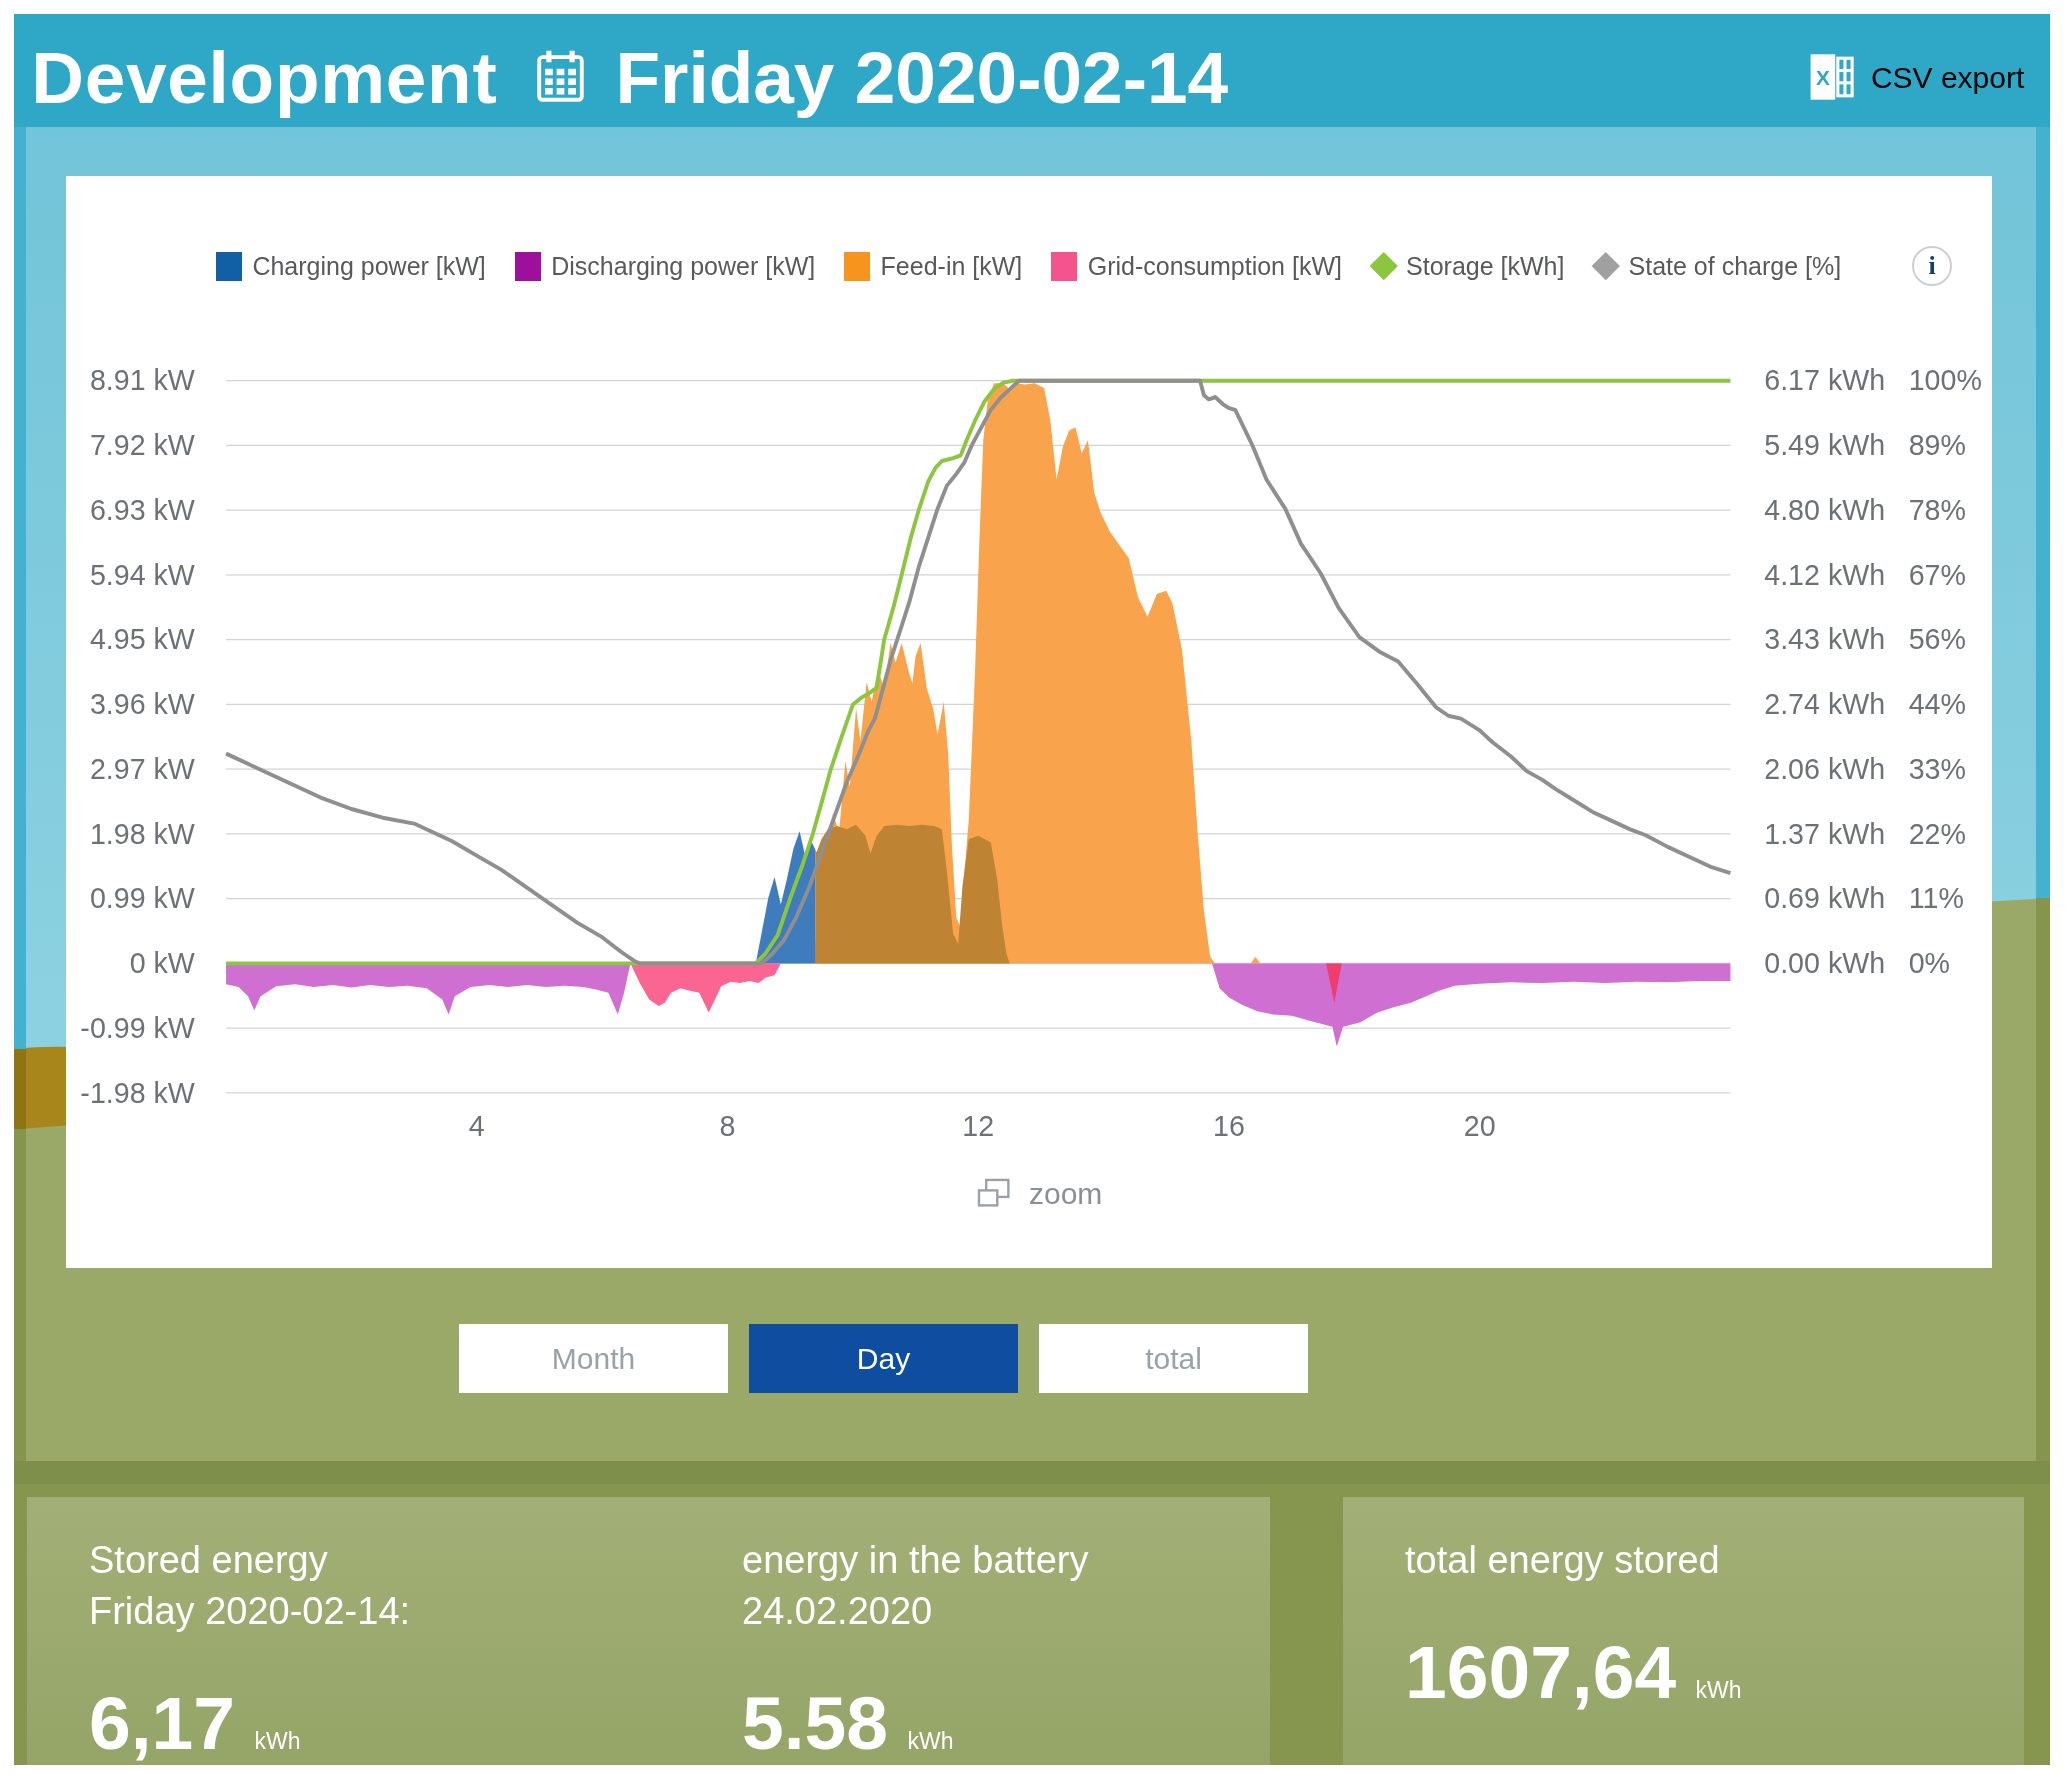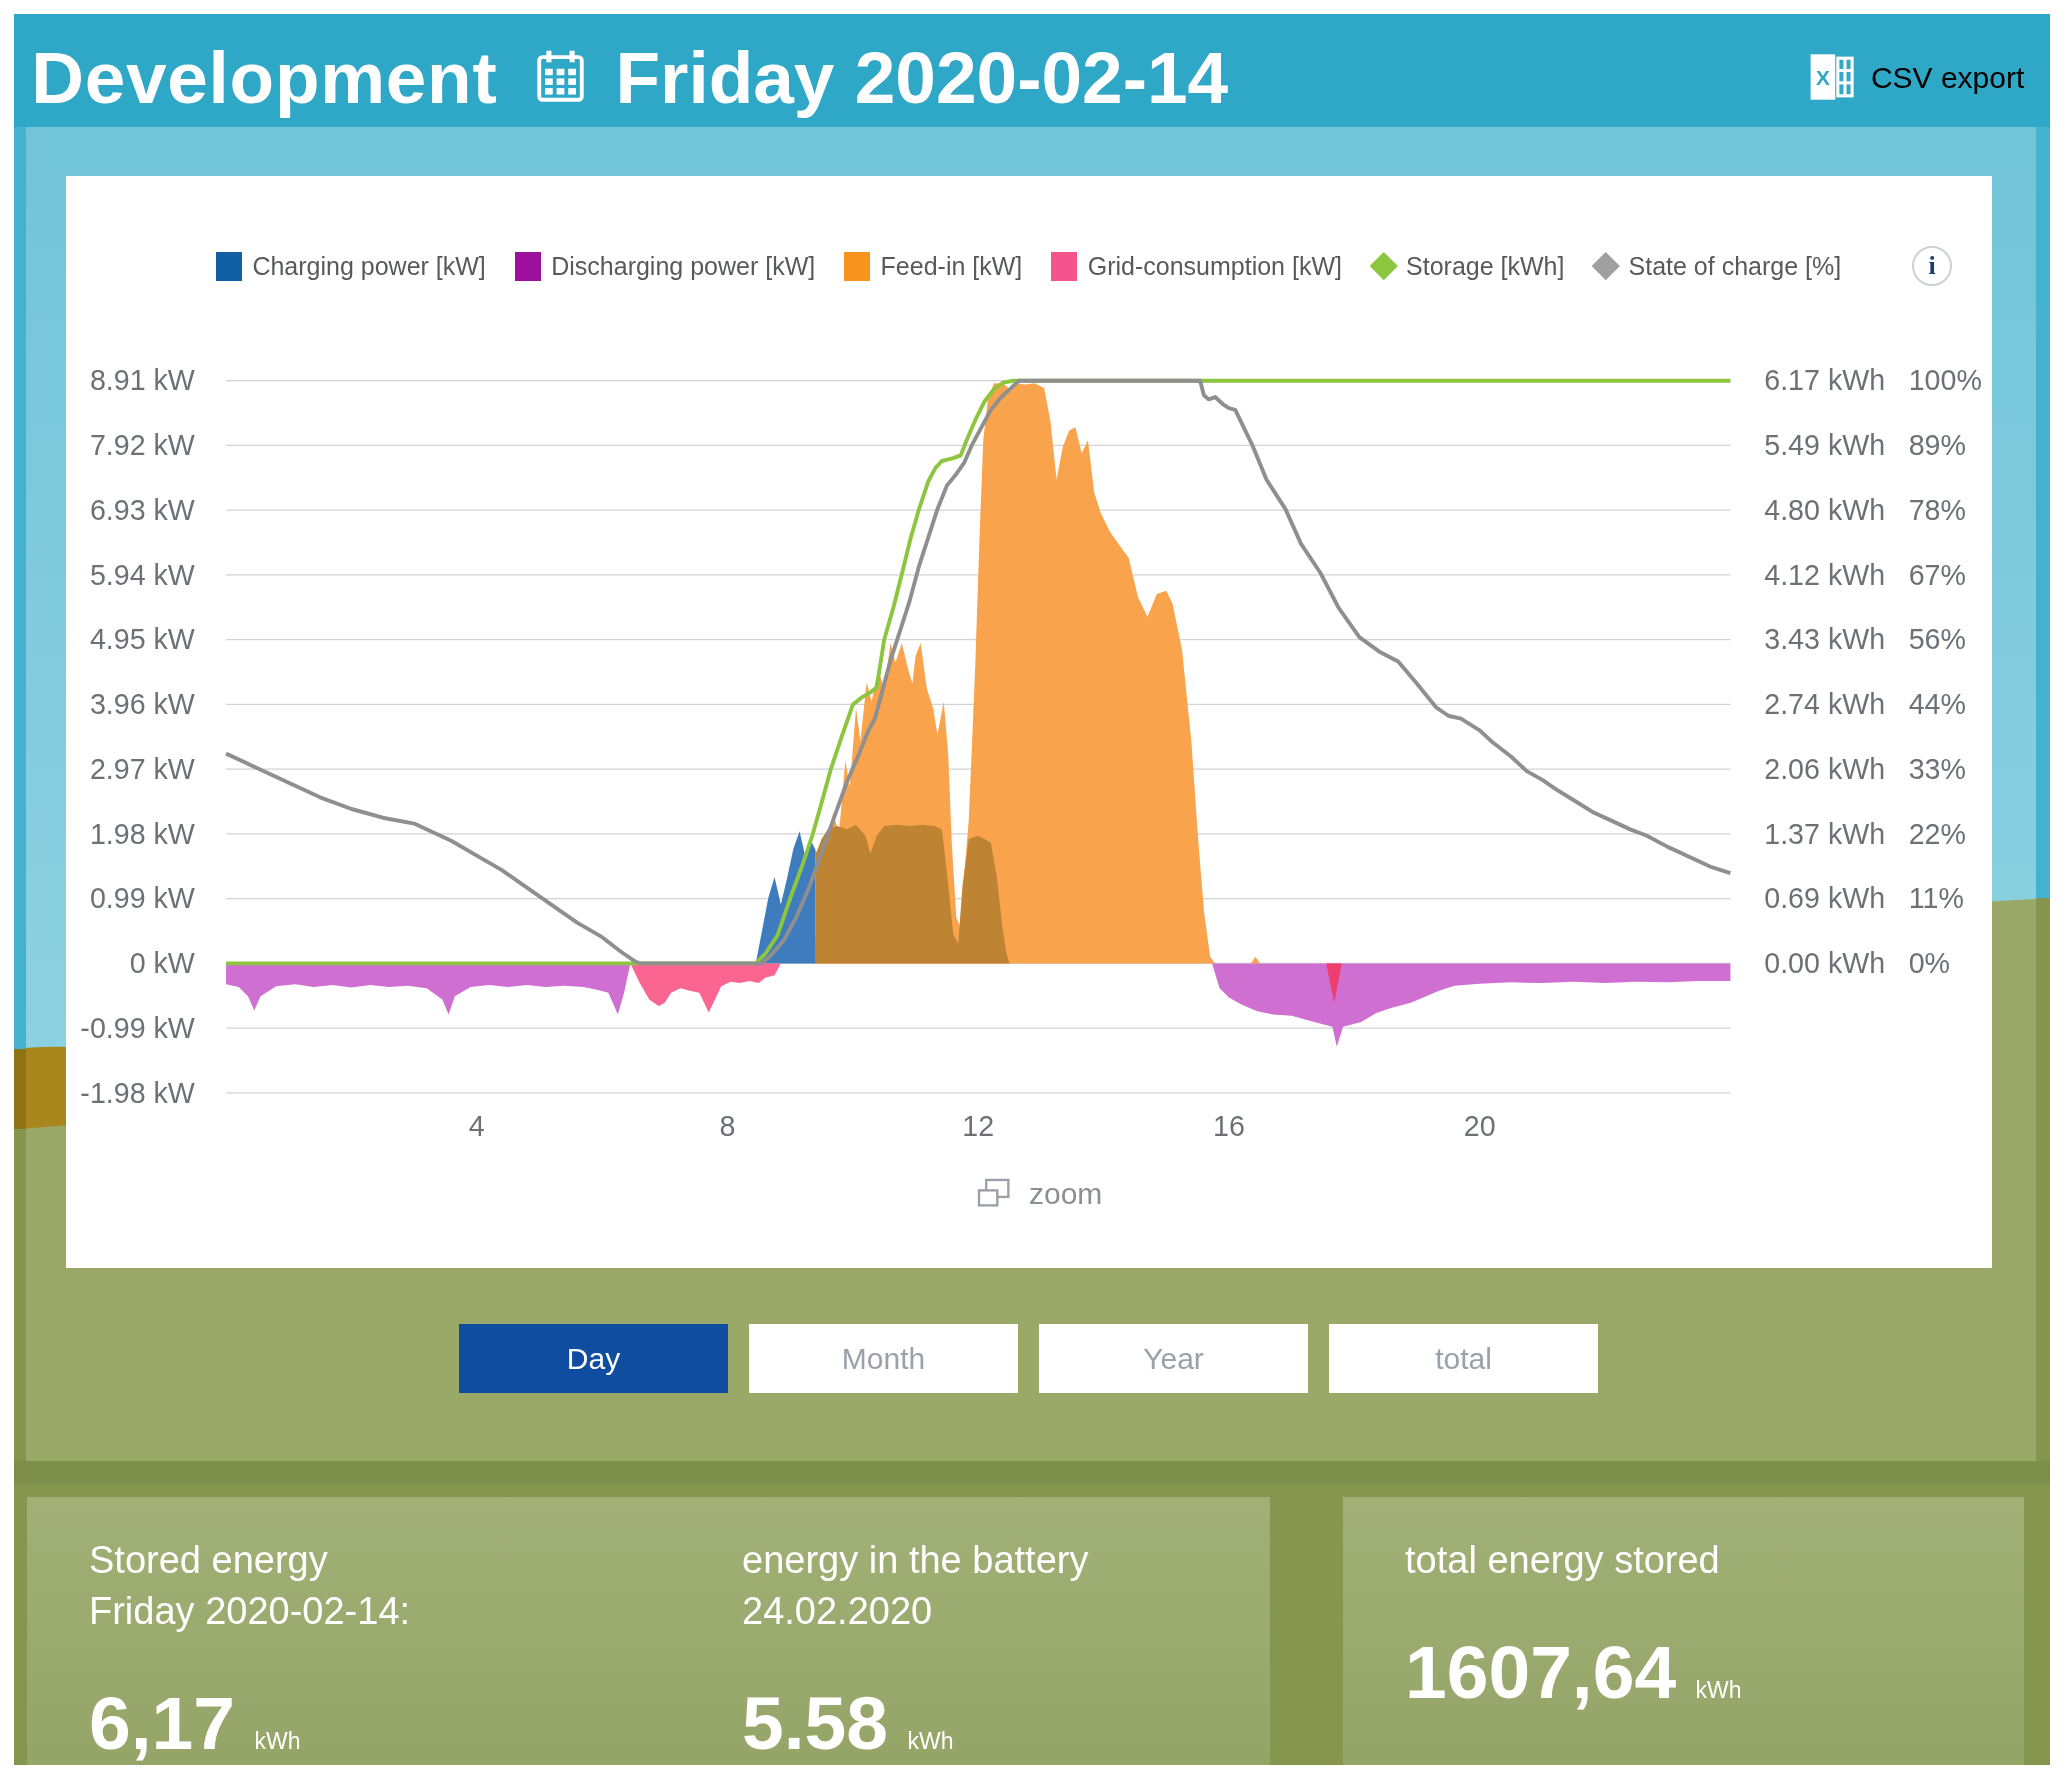--- a/index.html
+++ b/index.html
@@ -201,23 +201,22 @@
       <svg width="34" height="30" viewBox="0 0 26 23">
         <rect x="7" y="1.5" width="17" height="13" fill="none" stroke="#9aa0a5" stroke-width="1.8"></rect>
         <rect x="1.5" y="9.5" width="14" height="11.5" fill="#fff" stroke="#9aa0a5" stroke-width="1.8"></rect>
       </svg>
     </span>
     <span class="zoom-label">zoom</span>
   </div>
 </div>
 
 <div id="tabs" class="abs">
+  <div class="tab">Month</div>
   <div class="tab active">Day</div>
-  <div class="tab">Month</div>
-  <div class="tab">Year</div>
   <div class="tab">total</div>
 </div>
 
 <div id="scard1" class="scard abs">
   <div class="t"><span>Stored energy</span><br><span>Friday 2020-02-14:</span></div>
   <div class="vrow">
       <span class="val">6,17</span>
       <span class="unit">kWh</span>
     </div>
 </div>

